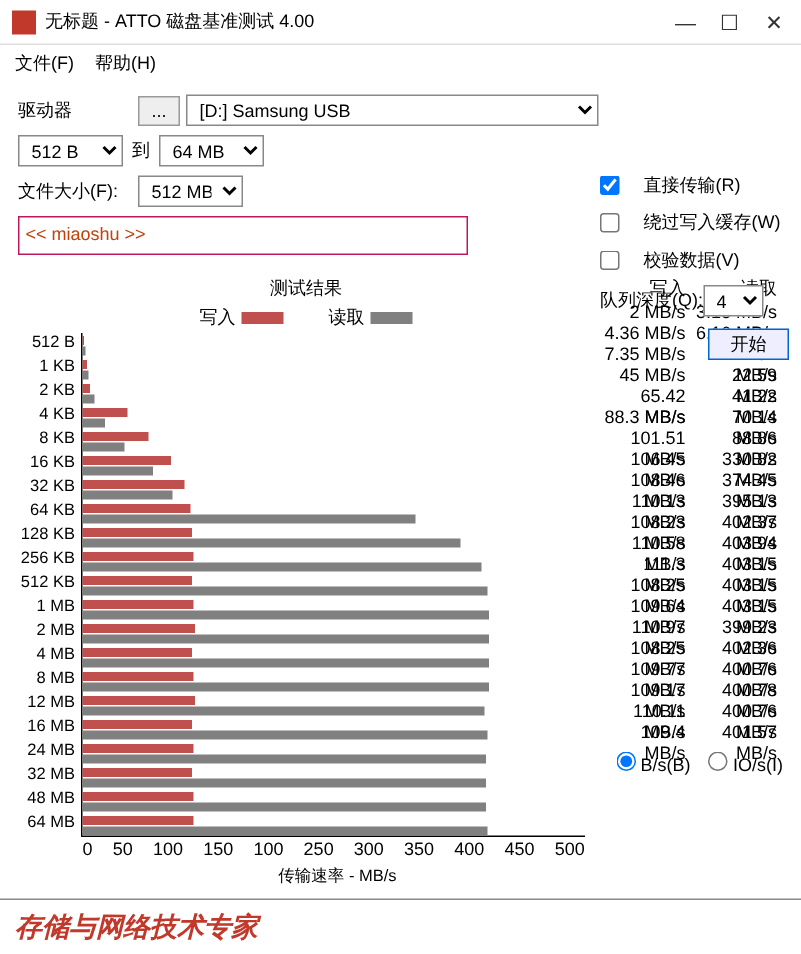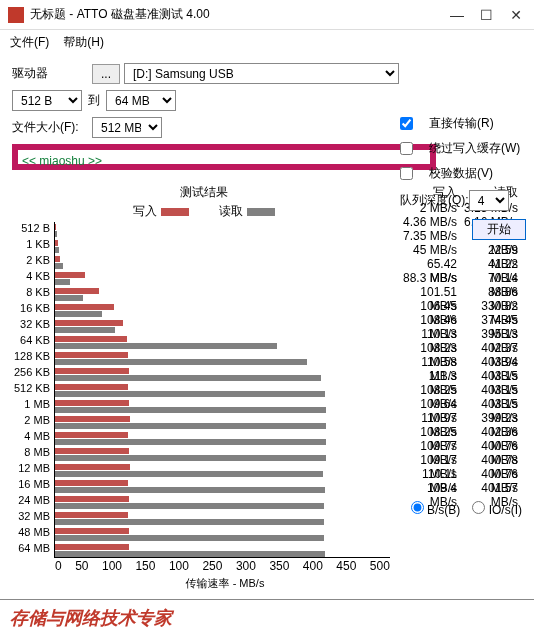--- a/index.html
+++ b/index.html
@@ -14,21 +14,21 @@
 .row{display:flex;align-items:center;margin-bottom:6px}
 .lbl{width:80px}
 .btn-sm{border:1px solid #999;background:#eee;padding:0 8px;height:20px;margin-right:4px}
 select,input[type=text]{border:1px solid #888;height:21px;padding:0 4px;background:#fff}
 .sel-drive{width:275px}
 .sel-sz{width:70px}
 .right-opts{position:absolute;left:400px;top:58px;width:126px}
 .right-opts label{display:flex;align-items:center;gap:16px;margin-bottom:8px}
 .qd-row{display:flex;align-items:center;gap:0;margin-top:2px}
 .start-btn{border:1px solid #06c;background:#eef;padding:1px 14px;margin-top:8px;float:right}
-.desc-box{border:6px solid #be185d;width:424px;height:26px;padding:4px;color:#15803d;margin-top:4px}
+.desc-box{border:1px solid #be185d;width:300px;height:26px;padding:4px;color:#c2410c;margin-top:4px}
 .results{margin-top:14px;display:flex}
 .chart-area{flex:0 0 384px;position:relative}
 .res-title{text-align:center;margin-bottom:2px}
 .legend{display:flex;justify-content:center;gap:30px;margin-bottom:2px}
 .leg-item{display:flex;align-items:center;gap:4px}
 .sw{width:28px;height:8px}
 .sw-w{background:#c0504d}
 .sw-r{background:#808080}
 .chart{position:relative;height:336px;margin-left:42px;width:336px;border-left:1px solid #000;border-bottom:1px solid #000}
 .ylabels{position:absolute;left:0;top:0;width:40px}

